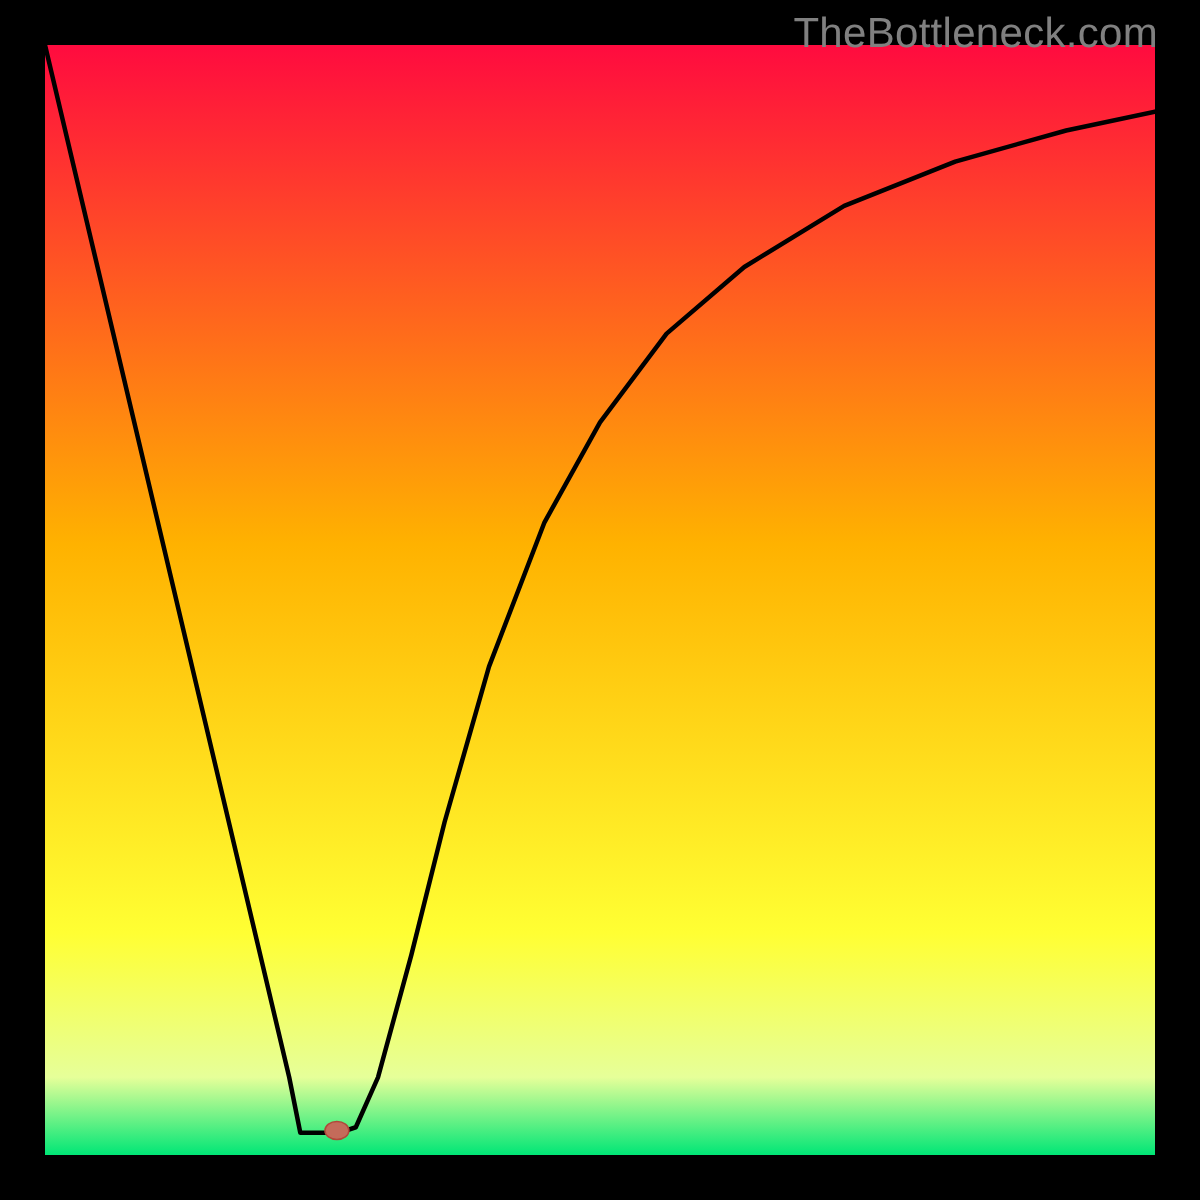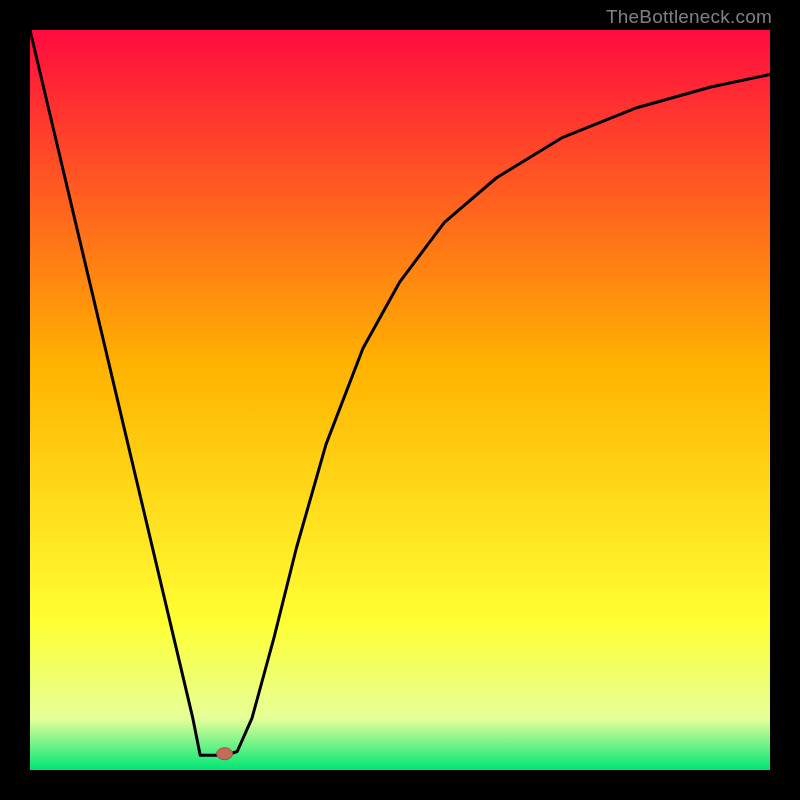--- a/index.html
+++ b/index.html
@@ -26,21 +26,21 @@
     overflow: hidden;
   }
   .plot svg {
     display: block;
   }
   .watermark {
     position: absolute;
     top: 6px;
     right: 28px;
     color: #808080;
-    font-size: 19px;
+    font-size: 28px;
     letter-spacing: 0.2px;
     font-weight: 400;
     font-family: Arial, Helvetica, sans-serif;
   }
 </style>
 </head>
 <body>
 
 <div class="outer">
   <div class="plot">

